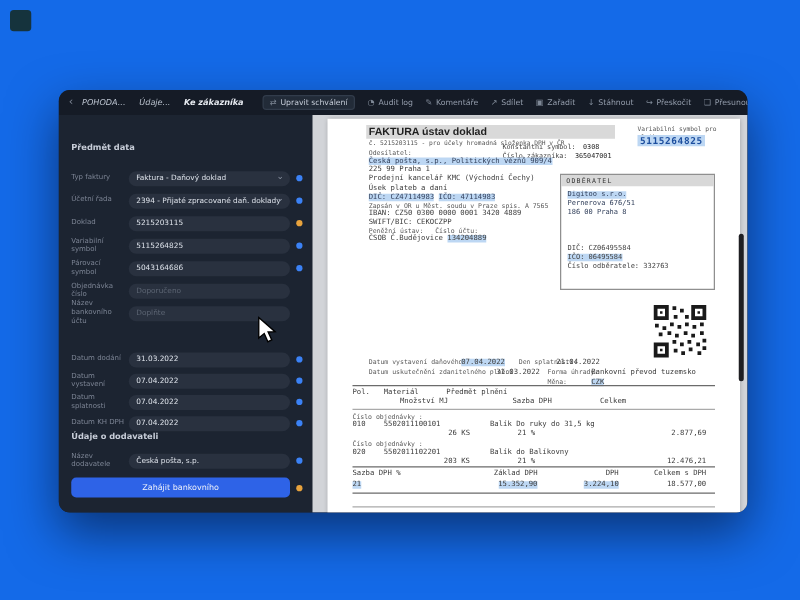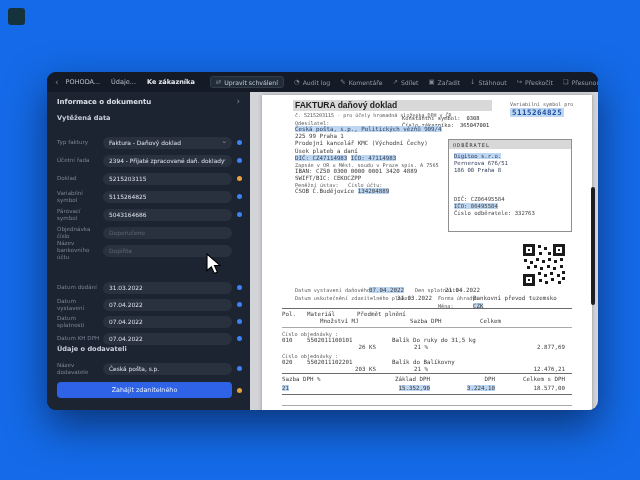--- a/index.html
+++ b/index.html
@@ -6,21 +6,21 @@
   body{width:640px;height:480px;overflow:hidden;background:#146ae8;font-family:"DejaVu Sans",sans-serif;position:relative;}
   .desktop{position:absolute;inset:0;background:#146ae8;}
   .mini-square{position:absolute;left:8px;top:8px;width:17px;height:17px;background:#15333d;border-radius:3px;}
 
   
   .window{position:absolute;left:47px;top:72px;width:551px;height:338px;background:#1c2431;border-radius:9px;overflow:hidden;box-shadow:0 16px 40px rgba(0,0,10,.5);}
 
   
   .tabbar{height:20px;background:#151b26;display:flex;align-items:center;padding:0 8px;box-sizing:border-box;font-size:6.5px;color:#a7afbd;white-space:nowrap;}
   .back{color:#7d8694;font-size:9px;margin-right:7px;line-height:1;}
-  .tab{margin-right:11px;color:#b9c1cd;}
+  .tab{margin-right:11px;color:#b9c1cd;font-style:italic;}
   .tab.active{color:#e8ecf2;font-weight:bold;}
   .tools{display:flex;align-items:center;gap:10px;margin-left:4px;}
   .tool{display:flex;align-items:center;gap:3px;color:#939cab;font-size:6.2px;}
   .tool .ticon{font-size:6.5px;color:#7f8997;}
   .tool.pill{border:1px solid #323c4b;background:#222b38;border-radius:3px;padding:1px 5px;color:#c3cad6;}
 
   .main{display:flex;height:318px;}
 
   
   .sidebar{width:203px;position:relative;background:#1c2431;flex:none;}
@@ -132,25 +132,21 @@
             <span>Přesunout</span>
           </span>
 
       </span>
 
     </div>
 
     <div class="main">
 
       <div class="sidebar">
-        <div class="sb-header">
-          <span>Informace o dokumentu</span>
-          <span class="sb-chev">›</span>
-        </div>
-        <div class="sb-section" style="top:22px">Vytěžená data</div>
+        <div class="sb-section" style="top:22px">Předmět data</div>
 
         <div class="srow" style="top:44px">
           <span class="slabel">Typ faktury</span>
           <span class="spill select">
               <span>Faktura - Daňový doklad</span>
             </span>
           <span class="sdot" style="background: rgb(59, 130, 246);"></span>
         </div>
         <div class="srow" style="top:62px">
           <span class="slabel">Účetní řada</span>
@@ -227,30 +223,30 @@
         <div class="sb-section" style="top:253px">Údaje o dodavateli</div>
         <div class="srow" style="top:270px">
           <span class="slabel">Název dodavatele</span>
           <span class="spill">
               <span>Česká pošta, s.p.</span>
             </span>
           <span class="sdot" style="background: rgb(59, 130, 246);"></span>
         </div>
 
         <div class="approve-row">
-          <span class="approve-btn">Zahájit zdanitelného</span>
+          <span class="approve-btn">Zahájit bankovního</span>
           <span class="sdot" style="background: rgb(232, 163, 61);"></span>
         </div>
       </div>
 
       <div class="viewer">
         <div class="page">
 
           <div class="abs inv-band"></div>
-          <div class="abs inv-title">FAKTURA daňový doklad</div>
+          <div class="abs inv-title">FAKTURA ústav doklad</div>
           <div class="abs inv-sub">č. 5215203115 - pro účely hromadná složenka DPH v ČR</div>
 
           <div class="abs vs-label">Variabilní symbol pro platbu</div>
           <div class="abs vs-value hl">5115264825</div>
 
           <div class="abs ks-blk">
             <div><span>Konstantní symbol:</span><b>0308</b></div>
             <div><span>Číslo zákazníka:</span><b>365047001</b></div>
           </div>
 

